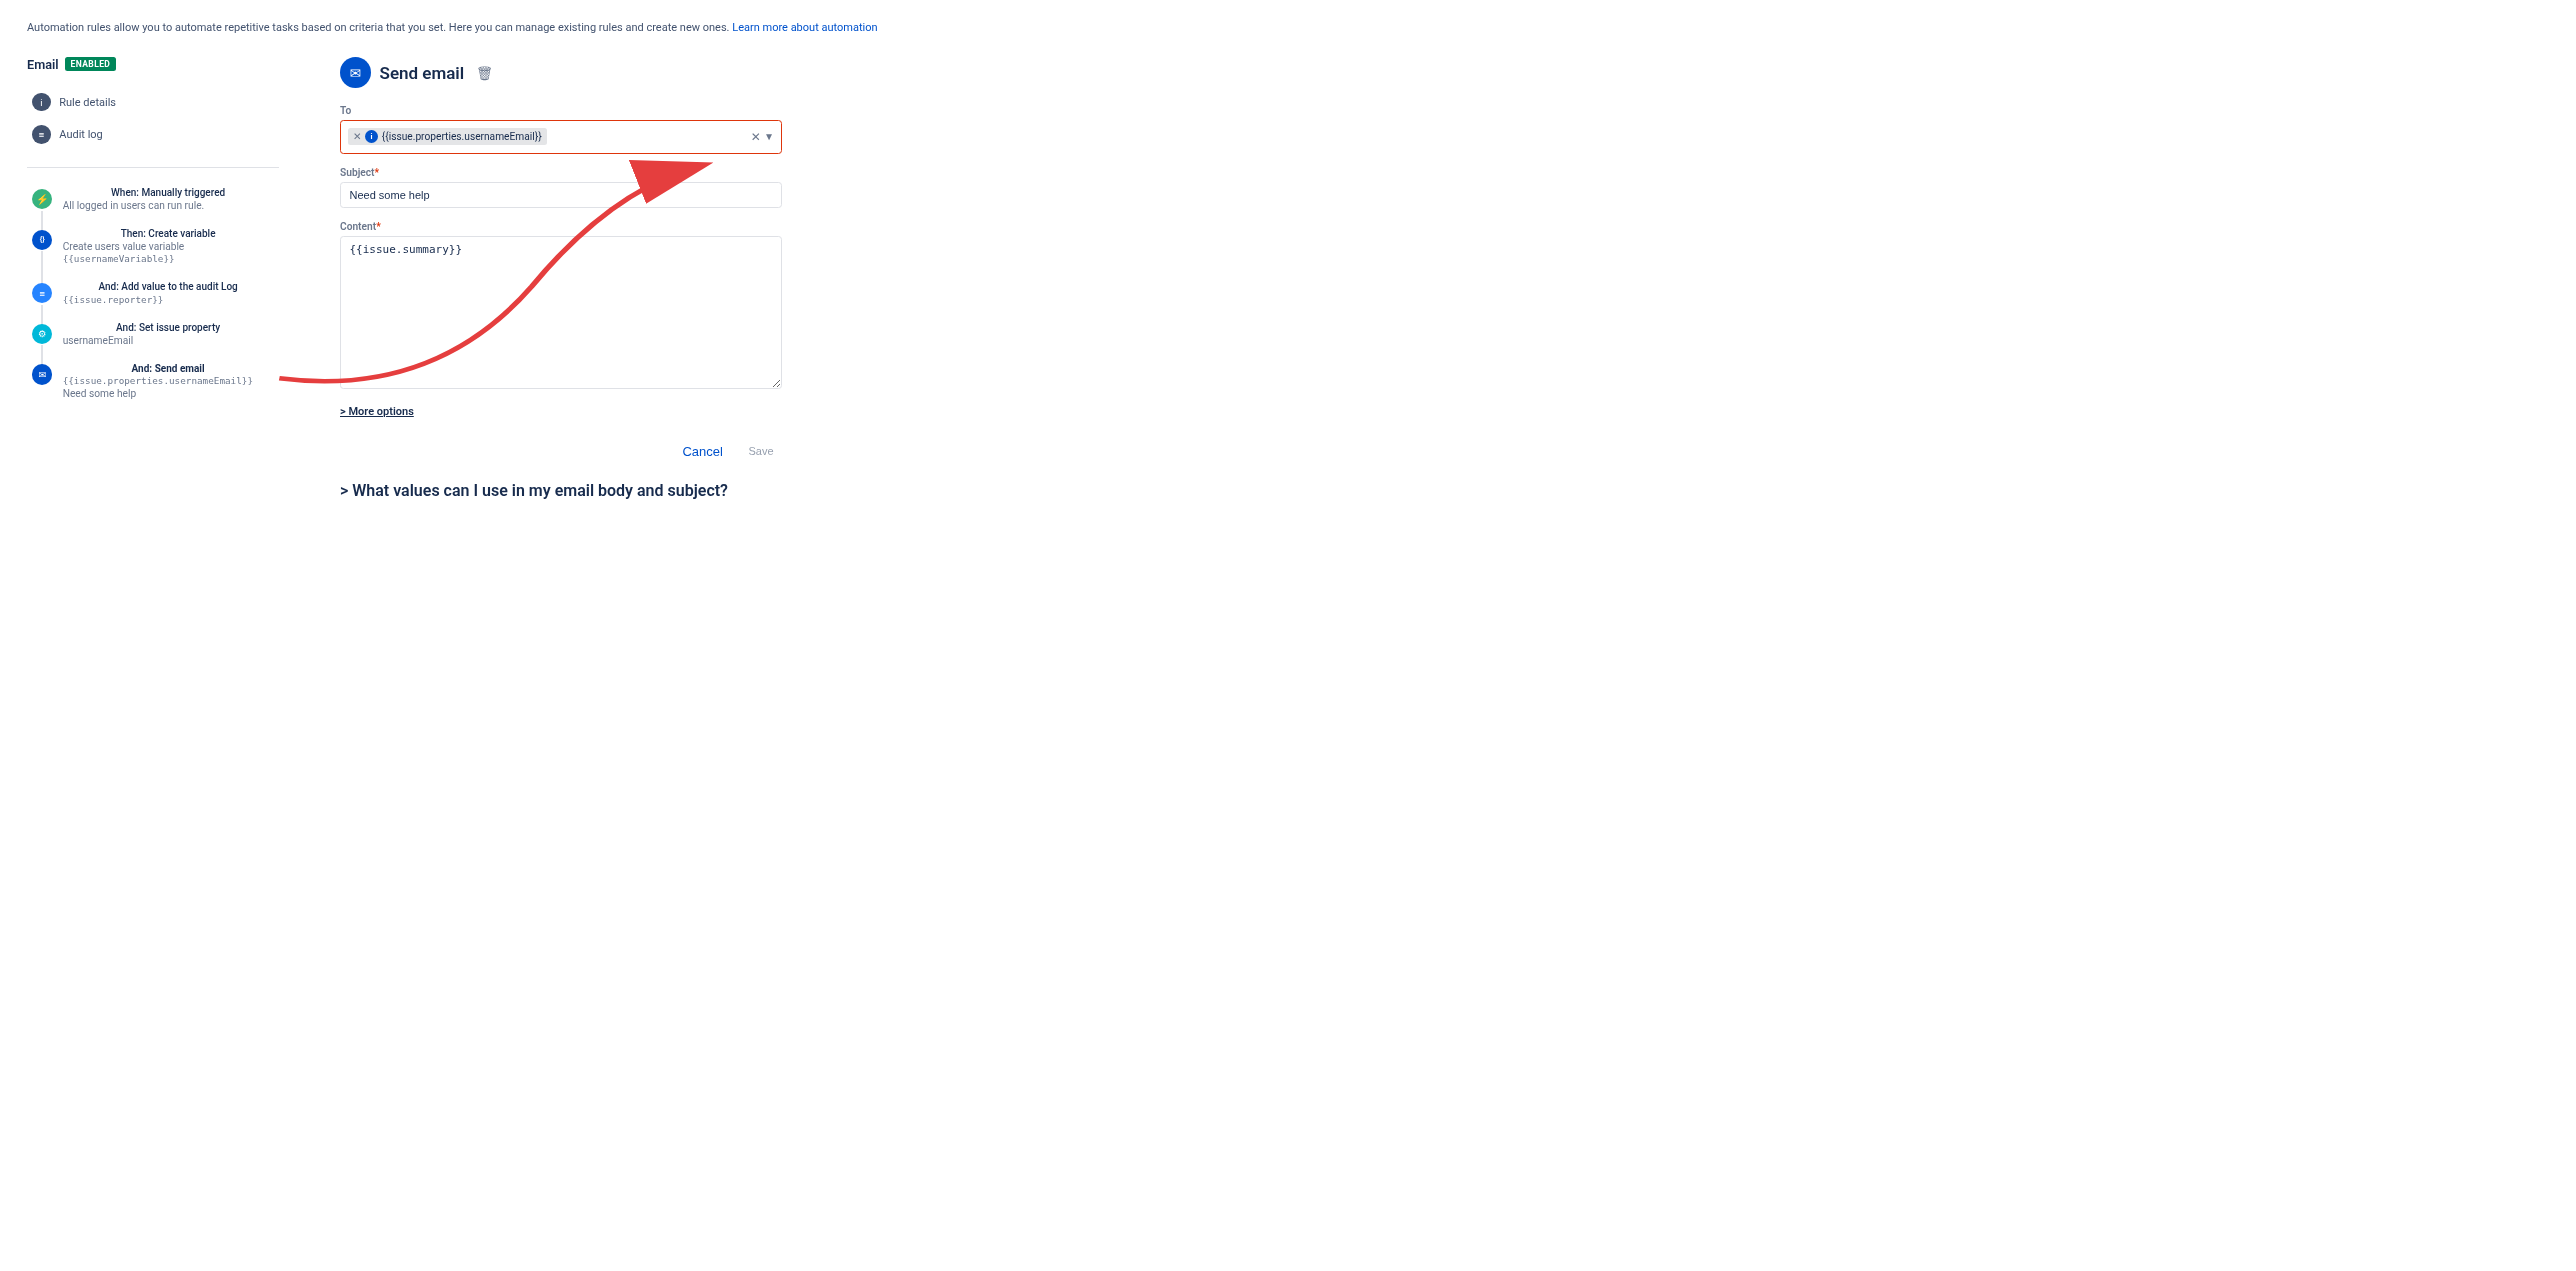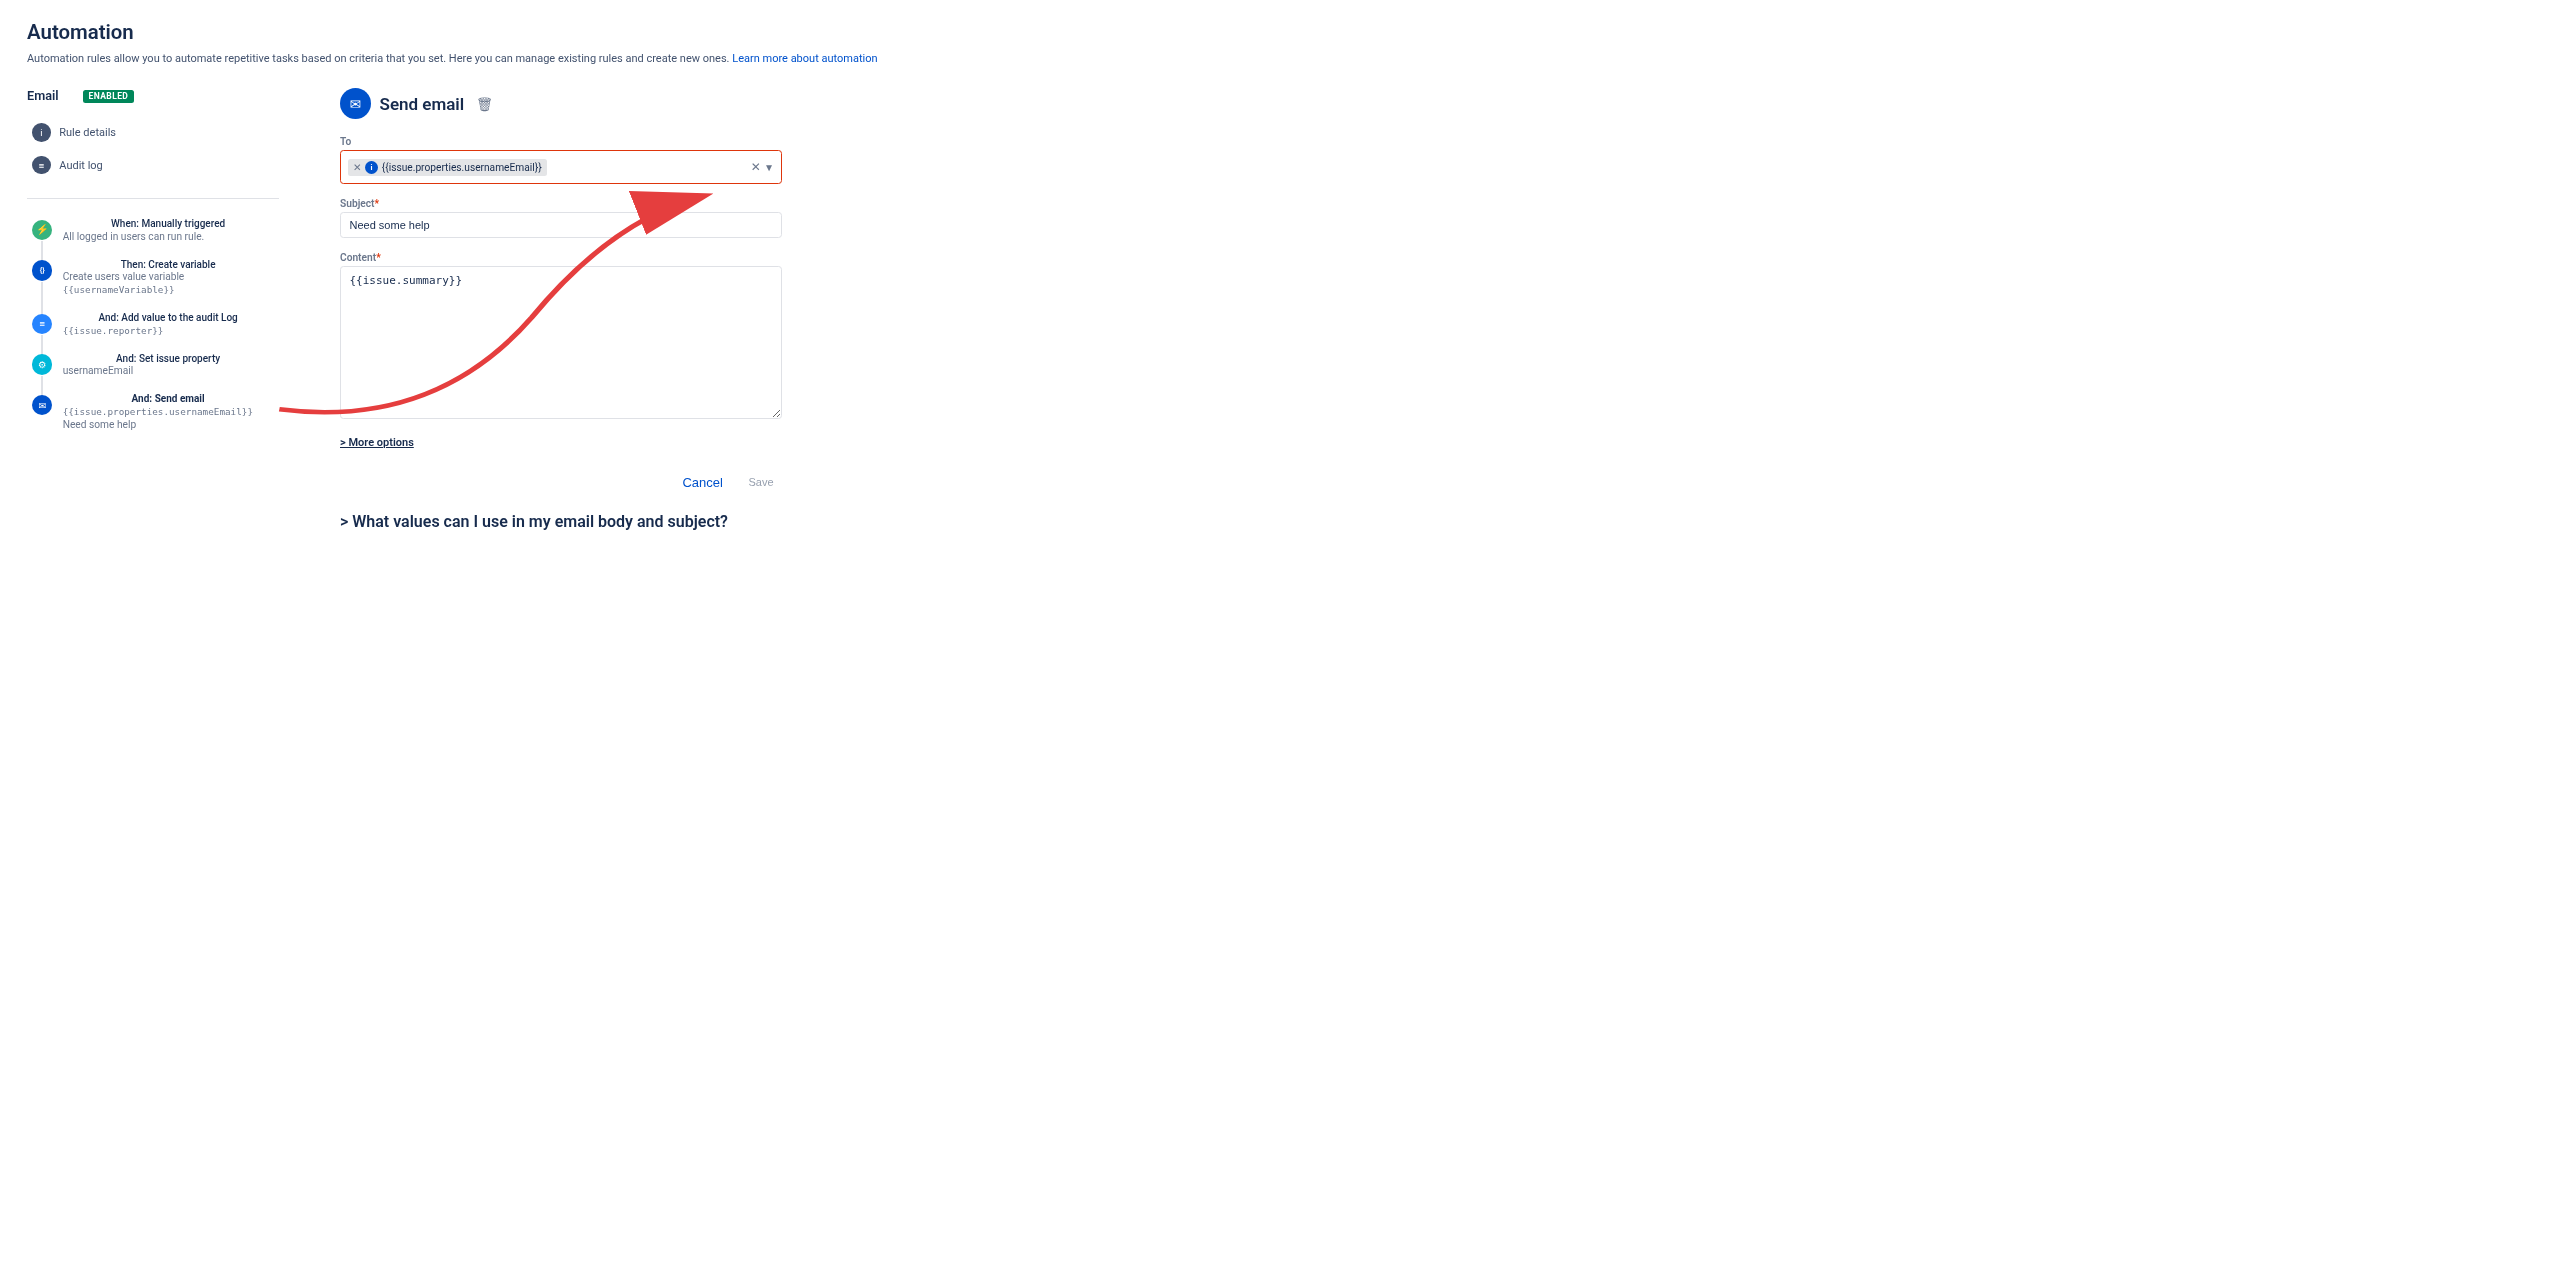--- a/index.html
+++ b/index.html
@@ -37,22 +37,22 @@
     }
     
     .sidebar {
       width: 272px;
       min-width: 238px;
       flex-shrink: 0;
       padding-right: 20.4px;
     }
     .sidebar-header {
       display: flex;
-      align-items: flex-end;
-      gap: 24px;
+      align-items: flex-start;
+      gap: 6px;
       margin-bottom: 13.6px;
     }
     .sidebar-title {
       font-size: 12.7px;
       font-weight: 600;
       color: #172b4d;
     }
     .badge-enabled {
       background: #00875a;
       color: #fff;
@@ -354,21 +354,20 @@
       width: 100%;
       height: 100%;
       pointer-events: none;
       overflow: visible;
     }
   </style>
 </head>
 <body>
 
 <div class="page-container">
-  <h1 class="page-title">Automation</h1>
   <p class="page-description">
     <span>Automation rules allow you to automate repetitive tasks based on criteria that you set. Here you can manage existing rules and create new ones.</span>
     <a href="#">Learn more about automation</a>
   </p>
 
   <div class="content-area content-relative">
 
     <svg class="red-arrow" xmlns="http://www.w3.org/2000/svg" viewBox="0 0 1516 700" preserveAspectRatio="none" style="position:absolute;top:0;left:0;width:100%;height:459px;pointer-events:none;z-index:10;">
       <defs>
         <marker id="arrowhead" markerWidth="14" markerHeight="10" refX="12" refY="5" orient="auto">

